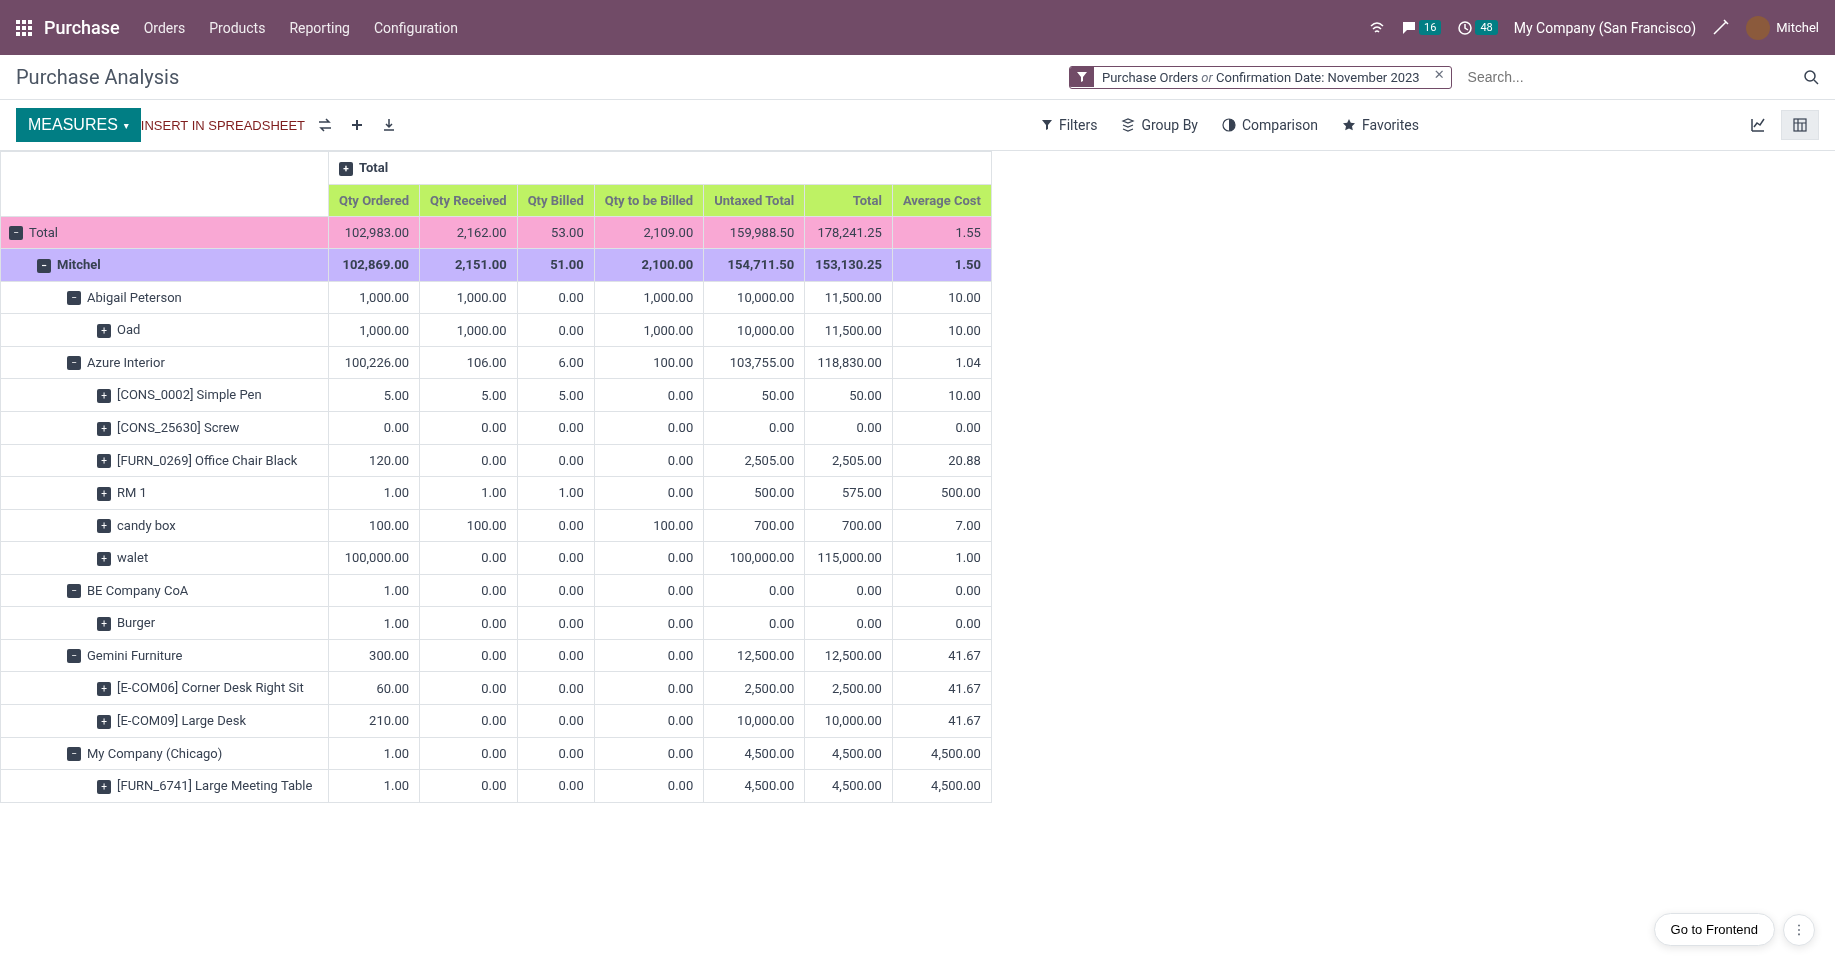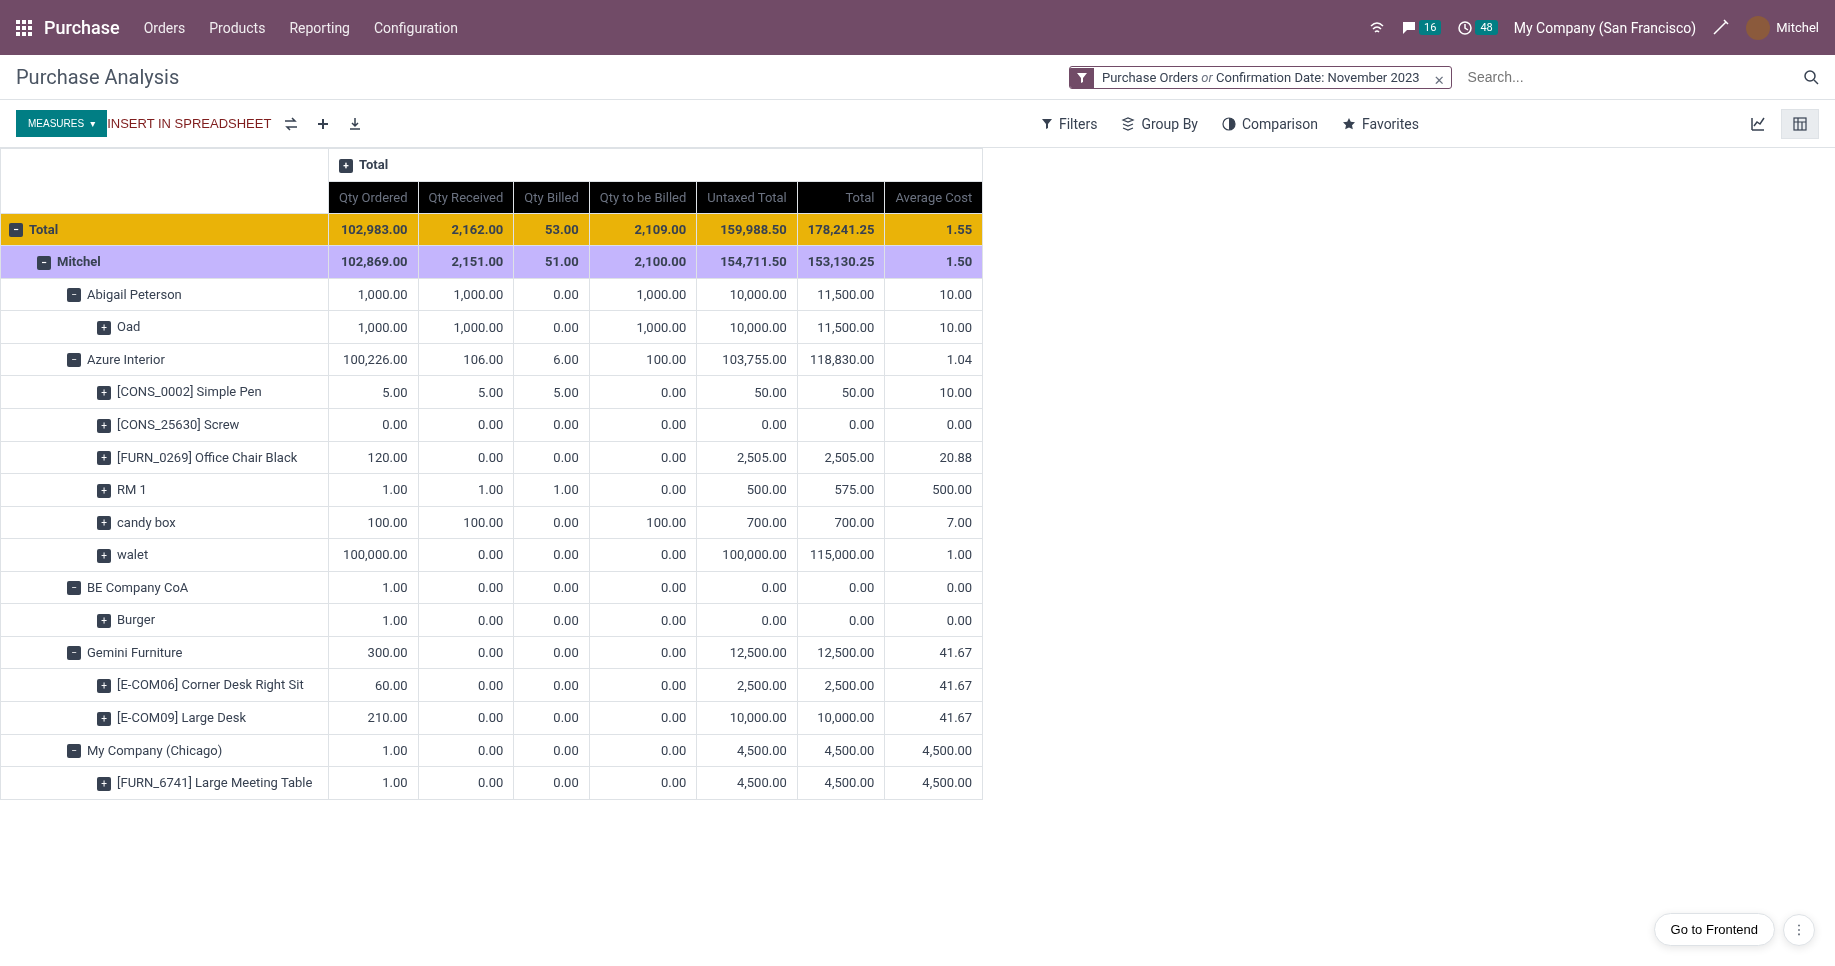--- a/index.html
+++ b/index.html
@@ -14,47 +14,47 @@
     .top-spacer { flex: 1; }
     .top-right { display: flex; align-items: center; gap: 16px; }
     .icon-badge { position: relative; display: flex; align-items: center; }
     .badge { background: #017E84; color: #fff; font-size: 11px; padding: 1px 5px; border-radius: 3px; margin-left: 2px; }
     .company-name { font-size: 14px; }
     .avatar { width: 24px; height: 24px; border-radius: 50%; background: #8B5A3C; }
     
     .breadcrumb-row { display: flex; align-items: center; padding: 10px 16px; border-bottom: 1px solid #dee2e6; }
     .page-title { font-size: 20px; color: #4b5563; font-weight: 400; }
     .search-area { margin-left: auto; display: flex; align-items: center; gap: 8px; flex: 0 0 auto; width: 750px; }
-    .facet { display: inline-flex; align-items: flex-end; border: 1px solid #714B67; border-radius: 3px; overflow: hidden; }
+    .facet { display: inline-flex; align-items: flex-start; border: 1px solid #714B67; border-radius: 3px; overflow: hidden; }
     .facet-icon { background: #714B67; color: #fff; padding: 4px 6px; display: flex; align-items: center; }
     .facet-text { padding: 3px 8px; color: #374151; font-size: 13px; }
     .facet-text em { font-style: italic; color: #6b7280; }
     .facet-close { padding: 0 6px; cursor: pointer; color: #6b7280; }
     .search-input { border: none; outline: none; flex: 1; padding: 4px 8px; font-size: 14px; }
     .search-icon { cursor: pointer; color: #374151; }
     
     .control-row { display: flex; align-items: center; padding: 8px 16px; border-bottom: 1px solid #dee2e6; }
-    .measures-btn { background: #017E84; color: #fff; border: none; padding: 8px 12px; font-size: 10px; font-weight: 500; cursor: pointer; display: flex; align-items: center; gap: 6px; }
+    .measures-btn { background: #017E84; color: #fff; border: none; padding: 8px 12px; font-size: 16px; font-weight: 500; cursor: pointer; display: flex; align-items: center; gap: 6px; }
     .measures-btn::after { content: "▾"; font-size: 10px; }
     .spreadsheet-btn { color: #7f1d1d; background: none; border: none; padding: 8px 0; font-size: 13px; font-weight: 500; cursor: pointer; }
     .toolbar-icons { display: flex; gap: 16px; margin-left: 12px; }
     .toolbar-icon { cursor: pointer; color: #374151; }
     .filter-section { display: flex; gap: 24px; margin-left: auto; margin-right: 320px; }
     .filter-btn { display: flex; align-items: center; gap: 6px; cursor: pointer; color: #374151; font-size: 14px; }
     .view-toggles { display: flex; gap: 4px; }
     .view-toggle { padding: 6px 10px; cursor: pointer; color: #374151; border: 1px solid transparent; }
     .view-toggle.active { background: #e9ecef; border-color: #dee2e6; }
     
     .pivot-container { overflow: auto; }
     .pivot-table { border-collapse: collapse; }
     .pivot-table th, .pivot-table td { border: 1px solid #dee2e6; padding: 8px 10px; white-space: nowrap; }
     .pivot-table .row-header { text-align: left; background: #fff; }
-    .pivot-table .col-header { text-align: left; color: #6b7280; font-weight: 400; background: #000000; margin-top: 47px; }
+    .pivot-table .col-header { text-align: left; color: #6b7280; font-weight: 700; background: #bef264; margin-top: 47px; }
     .pivot-table .num-cell { text-align: right; font-variant-numeric: tabular-nums; }
-    .pivot-table .total-row td { font-weight: 700; background: #eab308; }
+    .pivot-table .total-row td { font-weight: 400; background: #f9a8d4; }
     .pivot-table .group-row td { font-weight: 700; background: #c4b5fd; }
     .pivot-table .corner { width: 328px; min-width: 328px; background: #fff; }
     .expand-icon { display: inline-block; width: 14px; height: 14px; background: #374151; color: #fff; text-align: center; line-height: 14px; font-size: 10px; border-radius: 2px; margin-right: 6px; cursor: pointer; vertical-align: middle; }
     .indent-1 { padding-left: 36px !important; }
     .indent-2 { padding-left: 66px !important; }
     .indent-3 { padding-left: 96px !important; }
     
     .frontend-btn { position: fixed; bottom: 20px; right: 20px; display: flex; align-items: center; gap: 8px; }
     .frontend-btn button { background: #fff; border: 1px solid #dee2e6; border-radius: 20px; padding: 8px 16px; font-size: 13px; cursor: pointer; box-shadow: 0 2px 8px rgba(0,0,0,0.1); }
     .frontend-menu { background: #fff; border: 1px solid #dee2e6; border-radius: 50%; width: 32px; height: 32px; display: flex; align-items: center; justify-content: center; cursor: pointer; box-shadow: 0 2px 8px rgba(0,0,0,0.1); }

